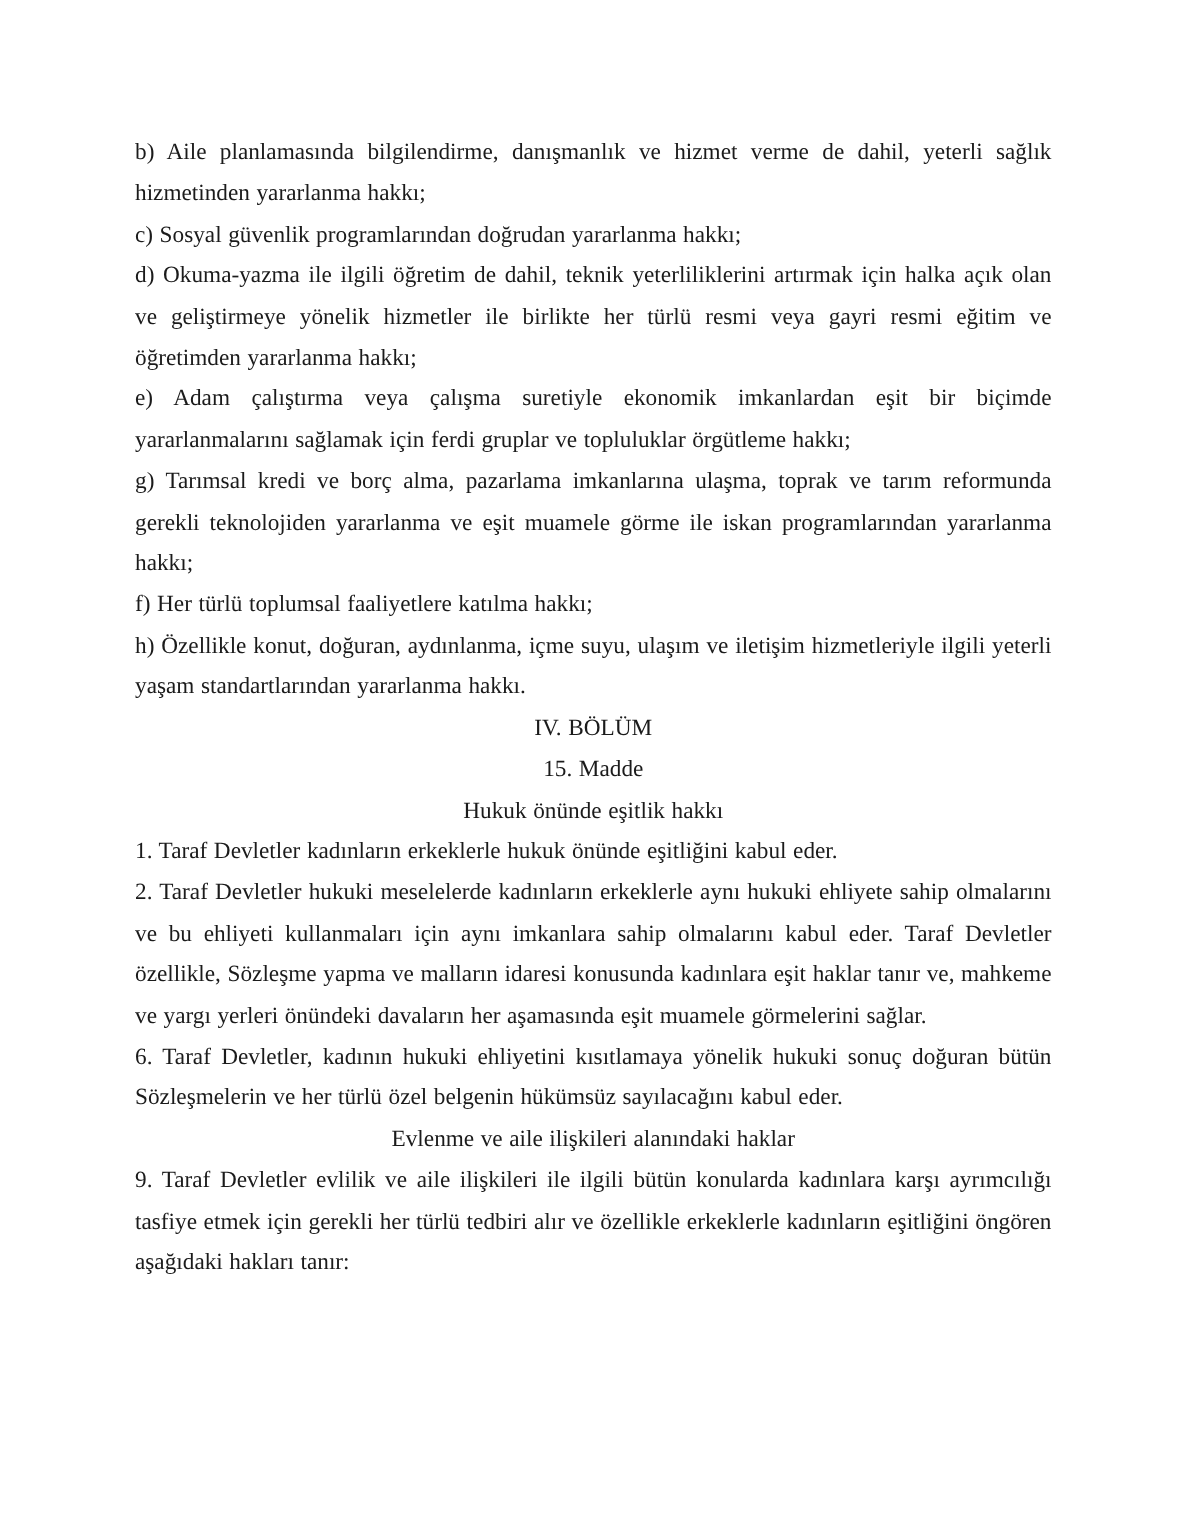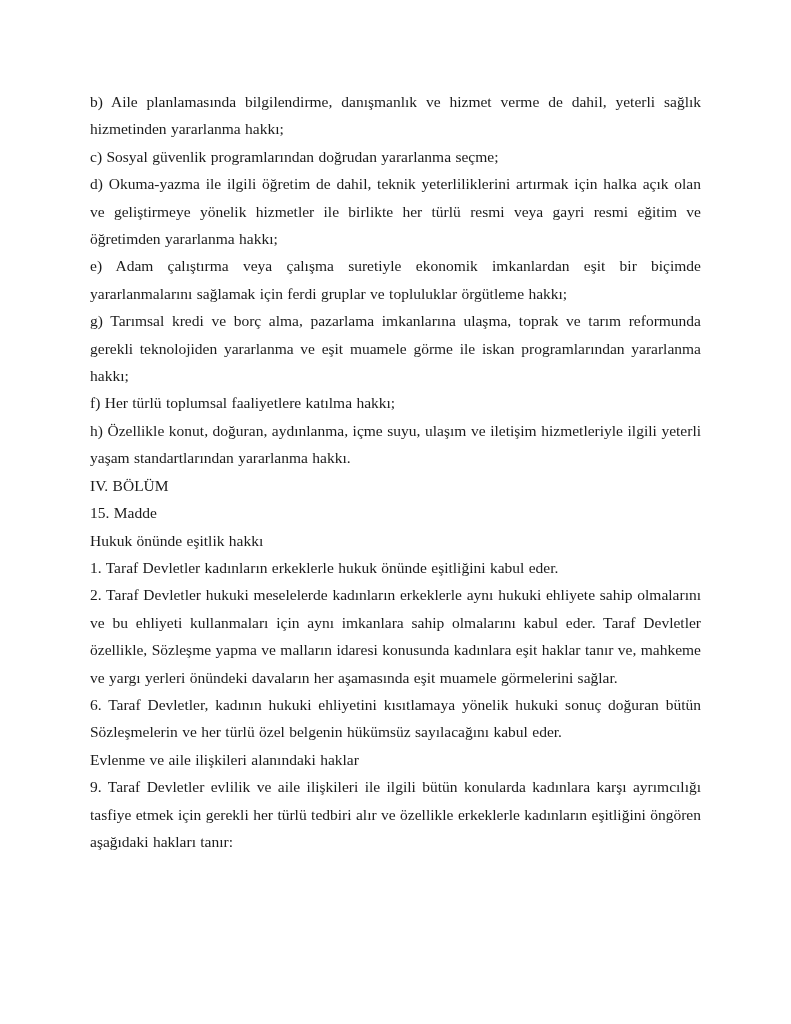--- a/index.html
+++ b/index.html
@@ -26,30 +26,30 @@
     margin: 0;
     padding: 0;
     font-family: "Liberation Serif", "DejaVu Serif", serif;
     font-size: 15.5px;
     line-height: 27.4px;
     text-align: justify;
     text-justify: inter-word;
     word-spacing: 0.5px;
   }
   .text-block p.heading {
-    text-align: left;
+    text-align: center;
   }
 </style>
 </head>
 <body>
 
 <div class="page">
   <div class="text-block">
     <p>b) Aile planlamasında bilgilendirme, danışmanlık ve hizmet verme de dahil, yeterli sağlık hizmetinden yararlanma hakkı;</p>
-    <p>c) Sosyal güvenlik programlarından doğrudan yararlanma seçme;</p>
+    <p>c) Sosyal güvenlik programlarından doğrudan yararlanma hakkı;</p>
     <p>d) Okuma-yazma ile ilgili öğretim de dahil, teknik yeterliliklerini artırmak için halka açık olan ve geliştirmeye yönelik hizmetler ile birlikte her türlü resmi veya gayri resmi eğitim ve öğretimden yararlanma hakkı;</p>
     <p>e) Adam çalıştırma veya çalışma suretiyle ekonomik imkanlardan eşit bir biçimde yararlanmalarını sağlamak için ferdi gruplar ve topluluklar örgütleme hakkı;</p>
     <p>g) Tarımsal kredi ve borç alma, pazarlama imkanlarına ulaşma, toprak ve tarım reformunda gerekli teknolojiden yararlanma ve eşit muamele görme ile iskan programlarından yararlanma hakkı;</p>
     <p>f) Her türlü toplumsal faaliyetlere katılma hakkı;</p>
     <p>h) Özellikle konut, doğuran, aydınlanma, içme suyu, ulaşım ve iletişim hizmetleriyle ilgili yeterli yaşam standartlarından yararlanma hakkı.</p>
     <p class="heading">IV. BÖLÜM</p>
     <p class="heading">15. Madde</p>
     <p class="heading">Hukuk önünde eşitlik hakkı</p>
     <p>1. Taraf Devletler kadınların erkeklerle hukuk önünde eşitliğini kabul eder.</p>
     <p>2. Taraf Devletler hukuki meselelerde kadınların erkeklerle aynı hukuki ehliyete sahip olmalarını ve bu ehliyeti kullanmaları için aynı imkanlara sahip olmalarını kabul eder. Taraf Devletler özellikle, Sözleşme yapma ve malların idaresi konusunda kadınlara eşit haklar tanır ve, mahkeme ve yargı yerleri önündeki davaların her aşamasında eşit muamele görmelerini sağlar.</p>

